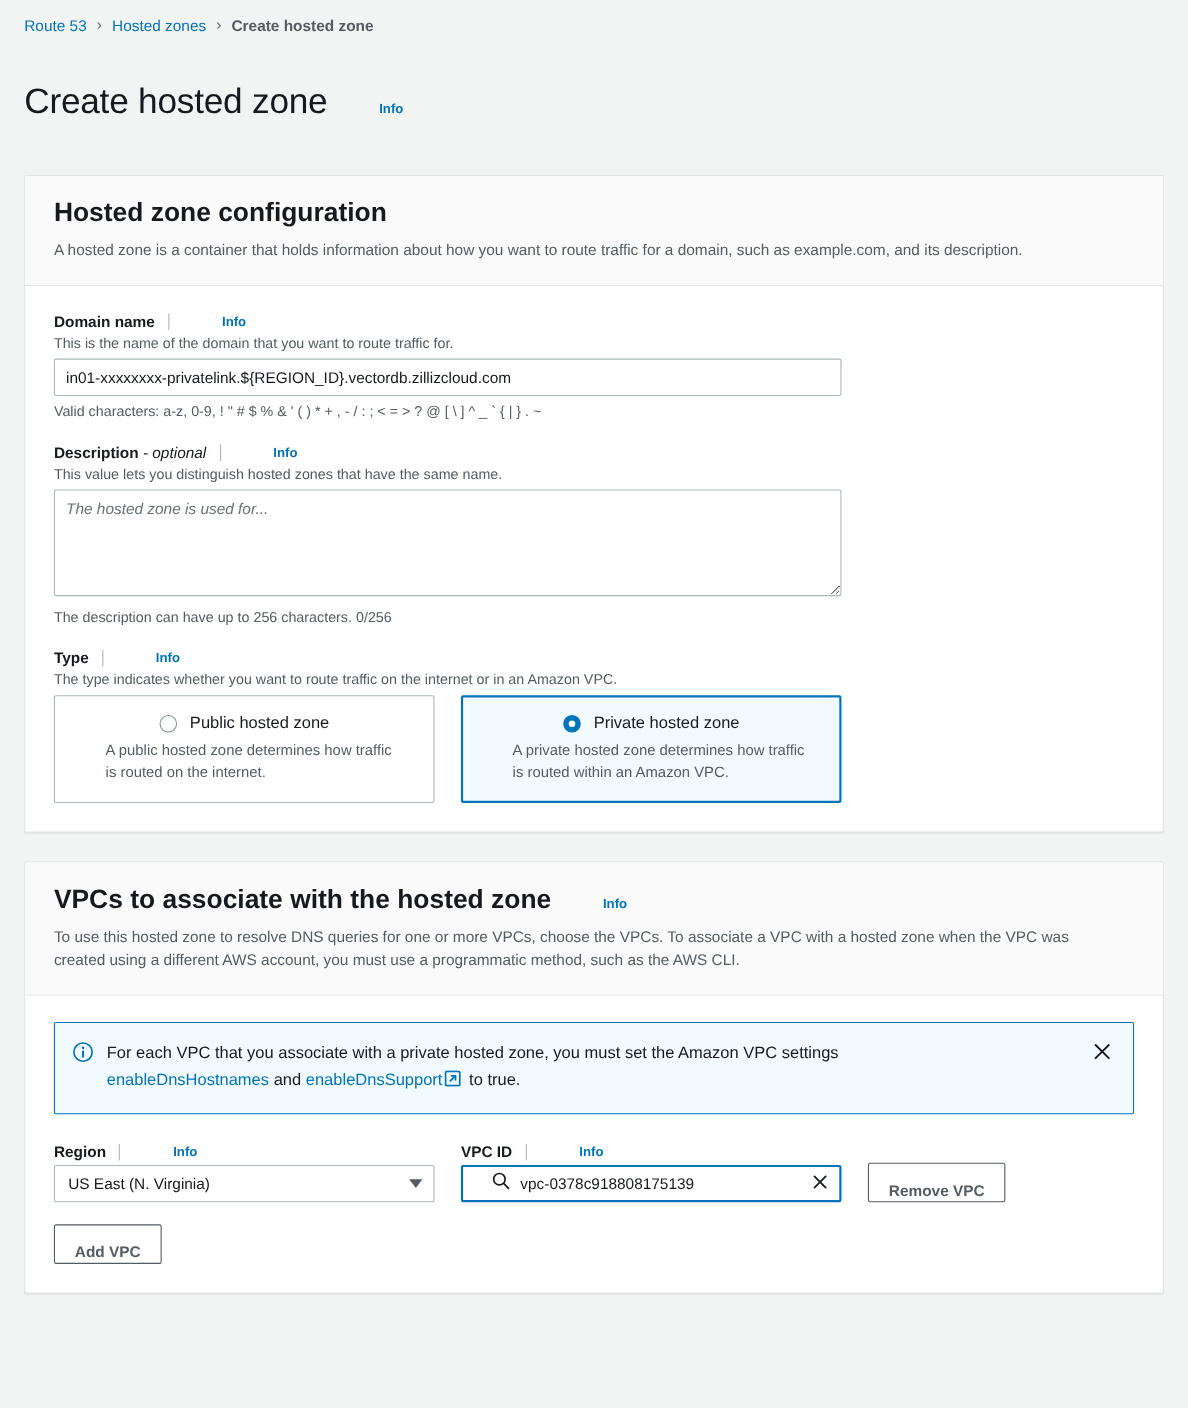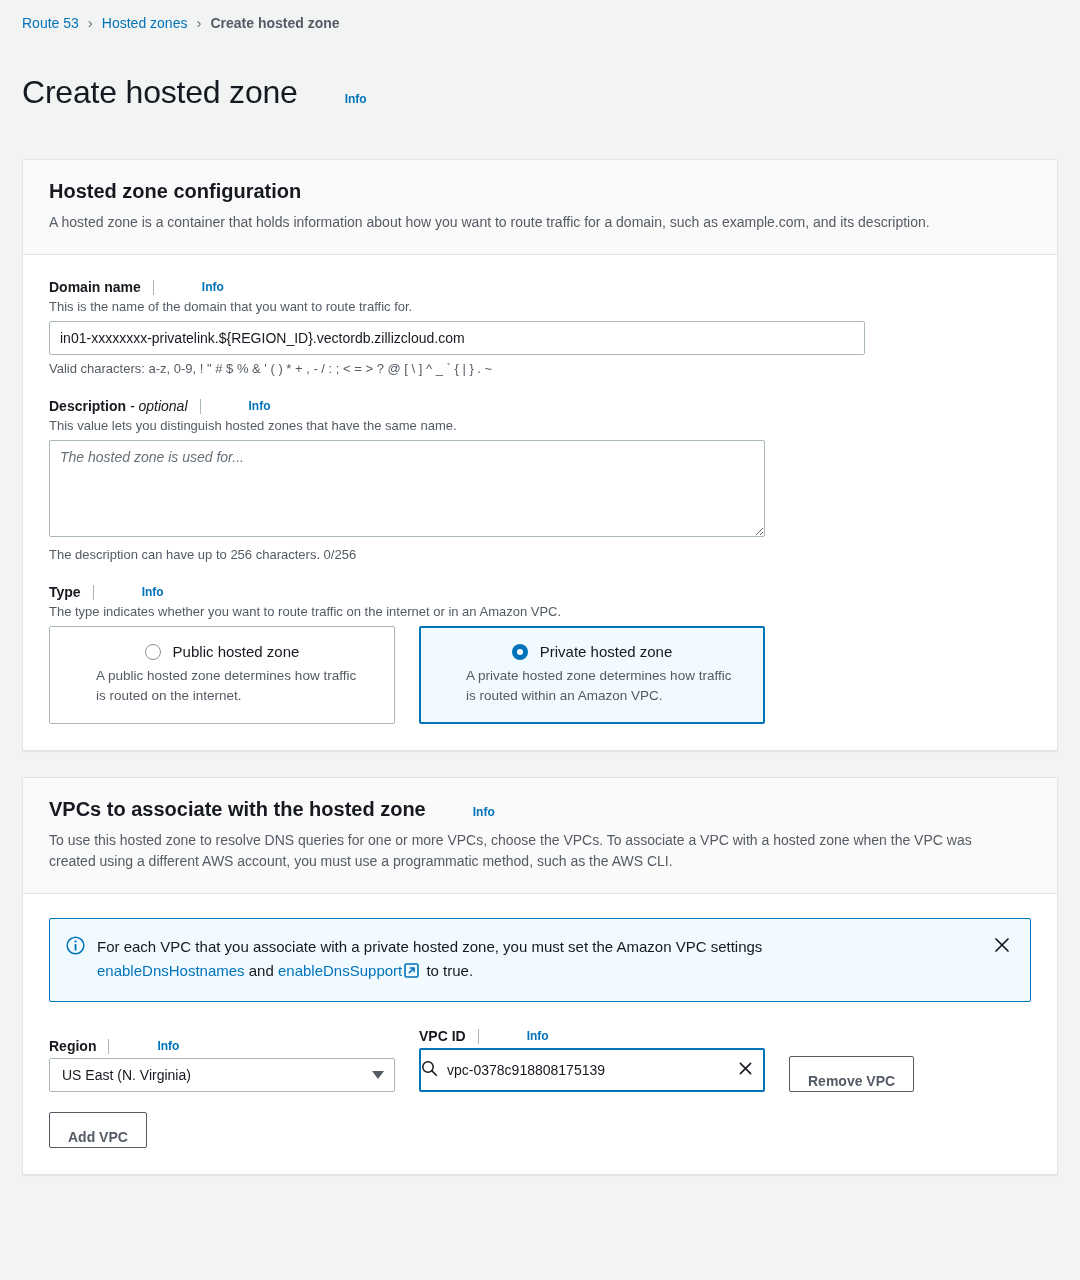--- a/index.html
+++ b/index.html
@@ -44,21 +44,21 @@
     margin: 26px 22px 0 22px;
     box-shadow: 0 1px 1px rgba(0,0,0,0.06);
   }
   .card-header {
     background: #fafafa;
     border-bottom: 1px solid #e3e4e6;
     padding: 20px 26px 22px 26px;
   }
   .card-header h2 {
     margin: 0 0 9px 0;
-    font-size: 20px; font-weight: bold; color: #16191f; text-align: center;
+    font-size: 24px; font-weight: bold; color: #16191f; text-align: center;
   }
   .card-header-title-row { display: flex; align-items: baseline; }
   .card-desc {
     font-size: 14px; color: #545b64; line-height: 1.45;
     max-width: 945px;
   }
   .card-body { padding: 24px 26px 26px 26px; }
 
   
   .field { margin-bottom: 22px; }
@@ -72,21 +72,21 @@
   .field-hint { font-size: 13px; color: #545b64; margin-bottom: 7px; }
   .field-foot { font-size: 13px; color: #545b64; margin-top: 6px; }
 
   input.text-input, textarea.text-input {
     font-family: "Liberation Sans", sans-serif;
     font-size: 14px; color: #16191f;
     border: 1px solid #aab7b8; border-radius: 2px;
     padding: 7px 10px; background: #fff;
     outline: none;
   }
-  input.text-input { width: 816px; height: 34px; }
+  input.text-input { width: 716px; height: 34px; }
   textarea.text-input {
     width: 716px; height: 97px; resize: vertical;
     line-height: 1.4;
   }
   textarea.text-input::placeholder { color: #687078; font-style: italic; }
 
   
   .tiles { display: flex; gap: 24px; margin-top: 5px; }
   .tile {
     width: 346px; border: 1px solid #aab7b8; border-radius: 2px;
@@ -143,24 +143,24 @@
   }
   .select-value { flex: 1; font-size: 14px; color: #16191f; }
   .caret {
     width: 0; height: 0;
     border-left: 6px solid transparent;
     border-right: 6px solid transparent;
     border-top: 8px solid #545b64;
   }
 
   .search-box {
-    width: 346px; height: 44px;
+    width: 346px; height: 34px;
     border: 2px solid #0073bb; border-radius: 2px;
     background: #fff; display: flex; align-items: center;
-    padding: 0 9px 0 0;
+    padding: 0 9px 0 26px;
   }
   .search-val { flex: 1; font-size: 14px; color: #16191f; margin-left: 9px; }
   .clear-x { cursor: pointer; color: #16191f; line-height: 1; }
 
   .btn {
     border: 1px solid #545b64; border-radius: 2px; background: #fff;
     color: #545b64; font-weight: bold; font-size: 14px;
     font-family: "Liberation Sans", sans-serif;
     padding: 16px 18px; height: 36px; cursor: pointer;
     white-space: nowrap;

